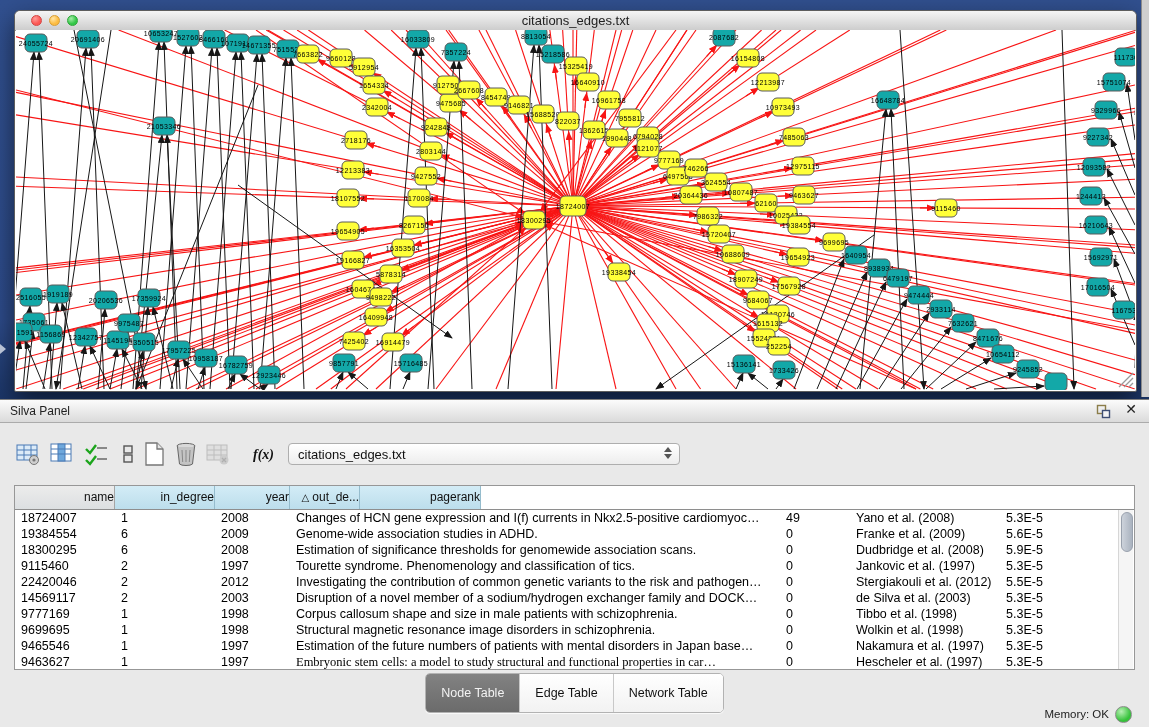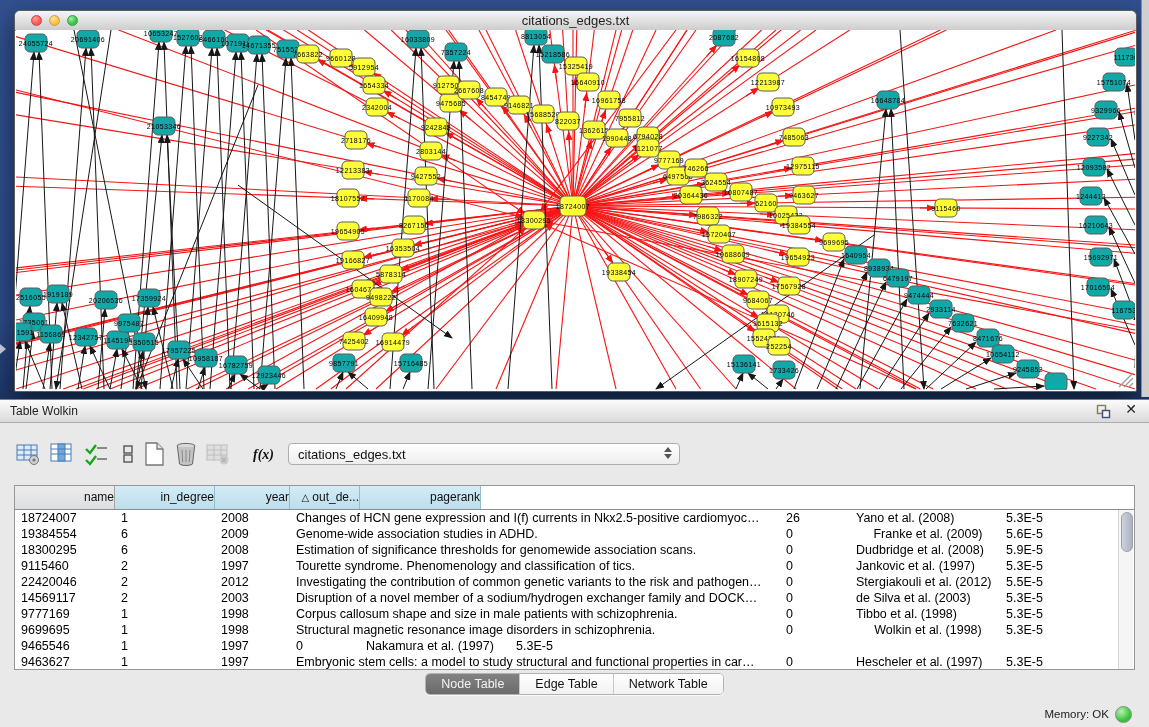--- a/index.html
+++ b/index.html
@@ -51,21 +51,21 @@
   .trow{display:flex;height:16px;}
   .tcell{box-sizing:border-box;height:16px;line-height:16px;font-size:12.5px;color:#000;
     padding-left:6px;overflow:hidden;white-space:nowrap;}
   #vscroll{position:absolute;right:1px;top:24px;width:14px;height:159px;background:#f5f5f5;border-left:1px solid #d6d6d6;}
   #vthumb{position:absolute;left:1.5px;top:2px;width:10px;height:38px;border-radius:6px;
     background:linear-gradient(90deg,#cdd3db,#a9b2bf);border:1px solid #99a1ad;}
   
   #tabsrow{position:absolute;left:0;top:273px;width:100%;height:24px;text-align:center;}
   #tabs{display:inline-flex;border:1px solid #b2b2b2;border-radius:5px;overflow:hidden;
     background:#fff;box-shadow:0 1px 1px rgba(255,255,255,.8);}
-  .tab{padding:3px 15px;font-size:12.5px;color:#111;background:linear-gradient(#ffffff,#f2f2f2);border-left:1px solid #c8c8c8;}
+  .tab{padding:12px 15px;font-size:12.5px;color:#111;background:linear-gradient(#ffffff,#f2f2f2);border-left:1px solid #c8c8c8;}
   .tab:first-child{border-left:none;}
   .tab.sel{background:linear-gradient(#828282,#6b6b6b);color:#f3f3f3;}
   
   #memlabel{position:absolute;right:40px;bottom:8px;font-size:11.5px;color:#222;}
   #memdot{position:absolute;right:17px;bottom:5px;width:15px;height:15px;border-radius:50%;
     border:1px solid #8a8a8a;background:radial-gradient(circle at 35% 30%,#b8f0b4,#35c23a 65%);}
 </style>
 </head>
 <body>
 
@@ -850,21 +850,21 @@
           <line x1="1113" y1="357" x2="1117" y2="353"></line>
         </g>
       </svg>
   </div>
   <div id="east-strip"></div>
   <div id="west-handle"></div>
 </div>
 
 <div id="tablepanel">
   <div id="tp-header">
-    <span id="tp-title">Table Wolkin</span>
+    <span id="tp-title">Silva Panel</span>
     <svg id="tp-float" viewBox="0 0 16 16">
       <rect x="2.5" y="2.5" width="8" height="8" fill="none" stroke="#8b7d4a" stroke-width="1.4"></rect>
       <rect x="7.5" y="7.5" width="7" height="7" fill="#f4f4f4" stroke="#3e4e74" stroke-width="1.4"></rect>
     </svg>
     <span id="tp-close">✕</span>
   </div>
 
   <div id="toolbar">
     <button class="tbicon" style="left:0">
       <svg viewBox="0 0 28 28">
@@ -946,31 +946,31 @@
         <div class="hcell" style="width: 75px;">year</div>
         <div class="hcell" style="width: 70px;"><span class="tri">△</span>out_de...</div>
         <div class="hcell" style="width: 121px;">pagerank</div>
       </div>
     <div id="tbody">
         <div class="trow">
           <div class="tcell" style="width: 100px;">18724007</div>
           <div class="tcell" style="width: 100px;">1</div>
           <div class="tcell" style="width: 75px;">2008</div>
           <div class="tcell" style="width: 490px;">Changes of HCN gene expression and I(f) currents in Nkx2.5-positive cardiomyoc…</div>
-          <div class="tcell" style="width: 70px;">26</div>
+          <div class="tcell" style="width: 70px;">49</div>
           <div class="tcell" style="width: 150px;">Yano et al. (2008)</div>
           <div class="tcell" style="width: 121px;">5.3E-5</div>
         </div>
         <div class="trow">
           <div class="tcell" style="width: 100px;">19384554</div>
           <div class="tcell" style="width: 100px;">6</div>
           <div class="tcell" style="width: 75px;">2009</div>
           <div class="tcell" style="width: 490px;">Genome-wide association studies in ADHD.</div>
           <div class="tcell" style="width: 70px;">0</div>
-          <div class="tcell" style="width: 150px; text-align: center;">Franke et al. (2009)</div>
+          <div class="tcell" style="width: 150px;">Franke et al. (2009)</div>
           <div class="tcell" style="width: 121px;">5.6E-5</div>
         </div>
         <div class="trow">
           <div class="tcell" style="width: 100px;">18300295</div>
           <div class="tcell" style="width: 100px;">6</div>
           <div class="tcell" style="width: 75px;">2008</div>
           <div class="tcell" style="width: 490px;">Estimation of significance thresholds for genomewide association scans.</div>
           <div class="tcell" style="width: 70px;">0</div>
           <div class="tcell" style="width: 150px;">Dudbridge et al. (2008)</div>
           <div class="tcell" style="width: 121px;">5.9E-5</div>
@@ -1010,36 +1010,37 @@
           <div class="tcell" style="width: 70px;">0</div>
           <div class="tcell" style="width: 150px;">Tibbo et al. (1998)</div>
           <div class="tcell" style="width: 121px;">5.3E-5</div>
         </div>
         <div class="trow">
           <div class="tcell" style="width: 100px;">9699695</div>
           <div class="tcell" style="width: 100px;">1</div>
           <div class="tcell" style="width: 75px;">1998</div>
           <div class="tcell" style="width: 490px;">Structural magnetic resonance image disorders in schizophrenia.</div>
           <div class="tcell" style="width: 70px;">0</div>
-          <div class="tcell" style="width: 150px; text-align: center;">Wolkin et al. (1998)</div>
+          <div class="tcell" style="width: 150px;">Wolkin et al. (1998)</div>
           <div class="tcell" style="width: 121px;">5.3E-5</div>
         </div>
         <div class="trow">
           <div class="tcell" style="width: 100px;">9465546</div>
           <div class="tcell" style="width: 100px;">1</div>
           <div class="tcell" style="width: 75px;">1997</div>
+          <div class="tcell" style="width: 490px;">Estimation of the future numbers of patients with mental disorders in Japan base…</div>
           <div class="tcell" style="width: 70px;">0</div>
           <div class="tcell" style="width: 150px;">Nakamura et al. (1997)</div>
           <div class="tcell" style="width: 121px;">5.3E-5</div>
         </div>
         <div class="trow">
           <div class="tcell" style="width: 100px;">9463627</div>
           <div class="tcell" style="width: 100px;">1</div>
           <div class="tcell" style="width: 75px;">1997</div>
-          <div class="tcell" style="width: 490px;">Embryonic stem cells: a model to study structural and functional properties in car…</div>
+          <div class="tcell" style="width: 490px; font-family: Liberation Serif, serif;">Embryonic stem cells: a model to study structural and functional properties in car…</div>
           <div class="tcell" style="width: 70px;">0</div>
           <div class="tcell" style="width: 150px;">Hescheler et al. (1997)</div>
           <div class="tcell" style="width: 121px;">5.3E-5</div>
         </div>
       </div>
     <div id="vscroll">
       <div id="vthumb"></div>
     </div>
   </div>
 

